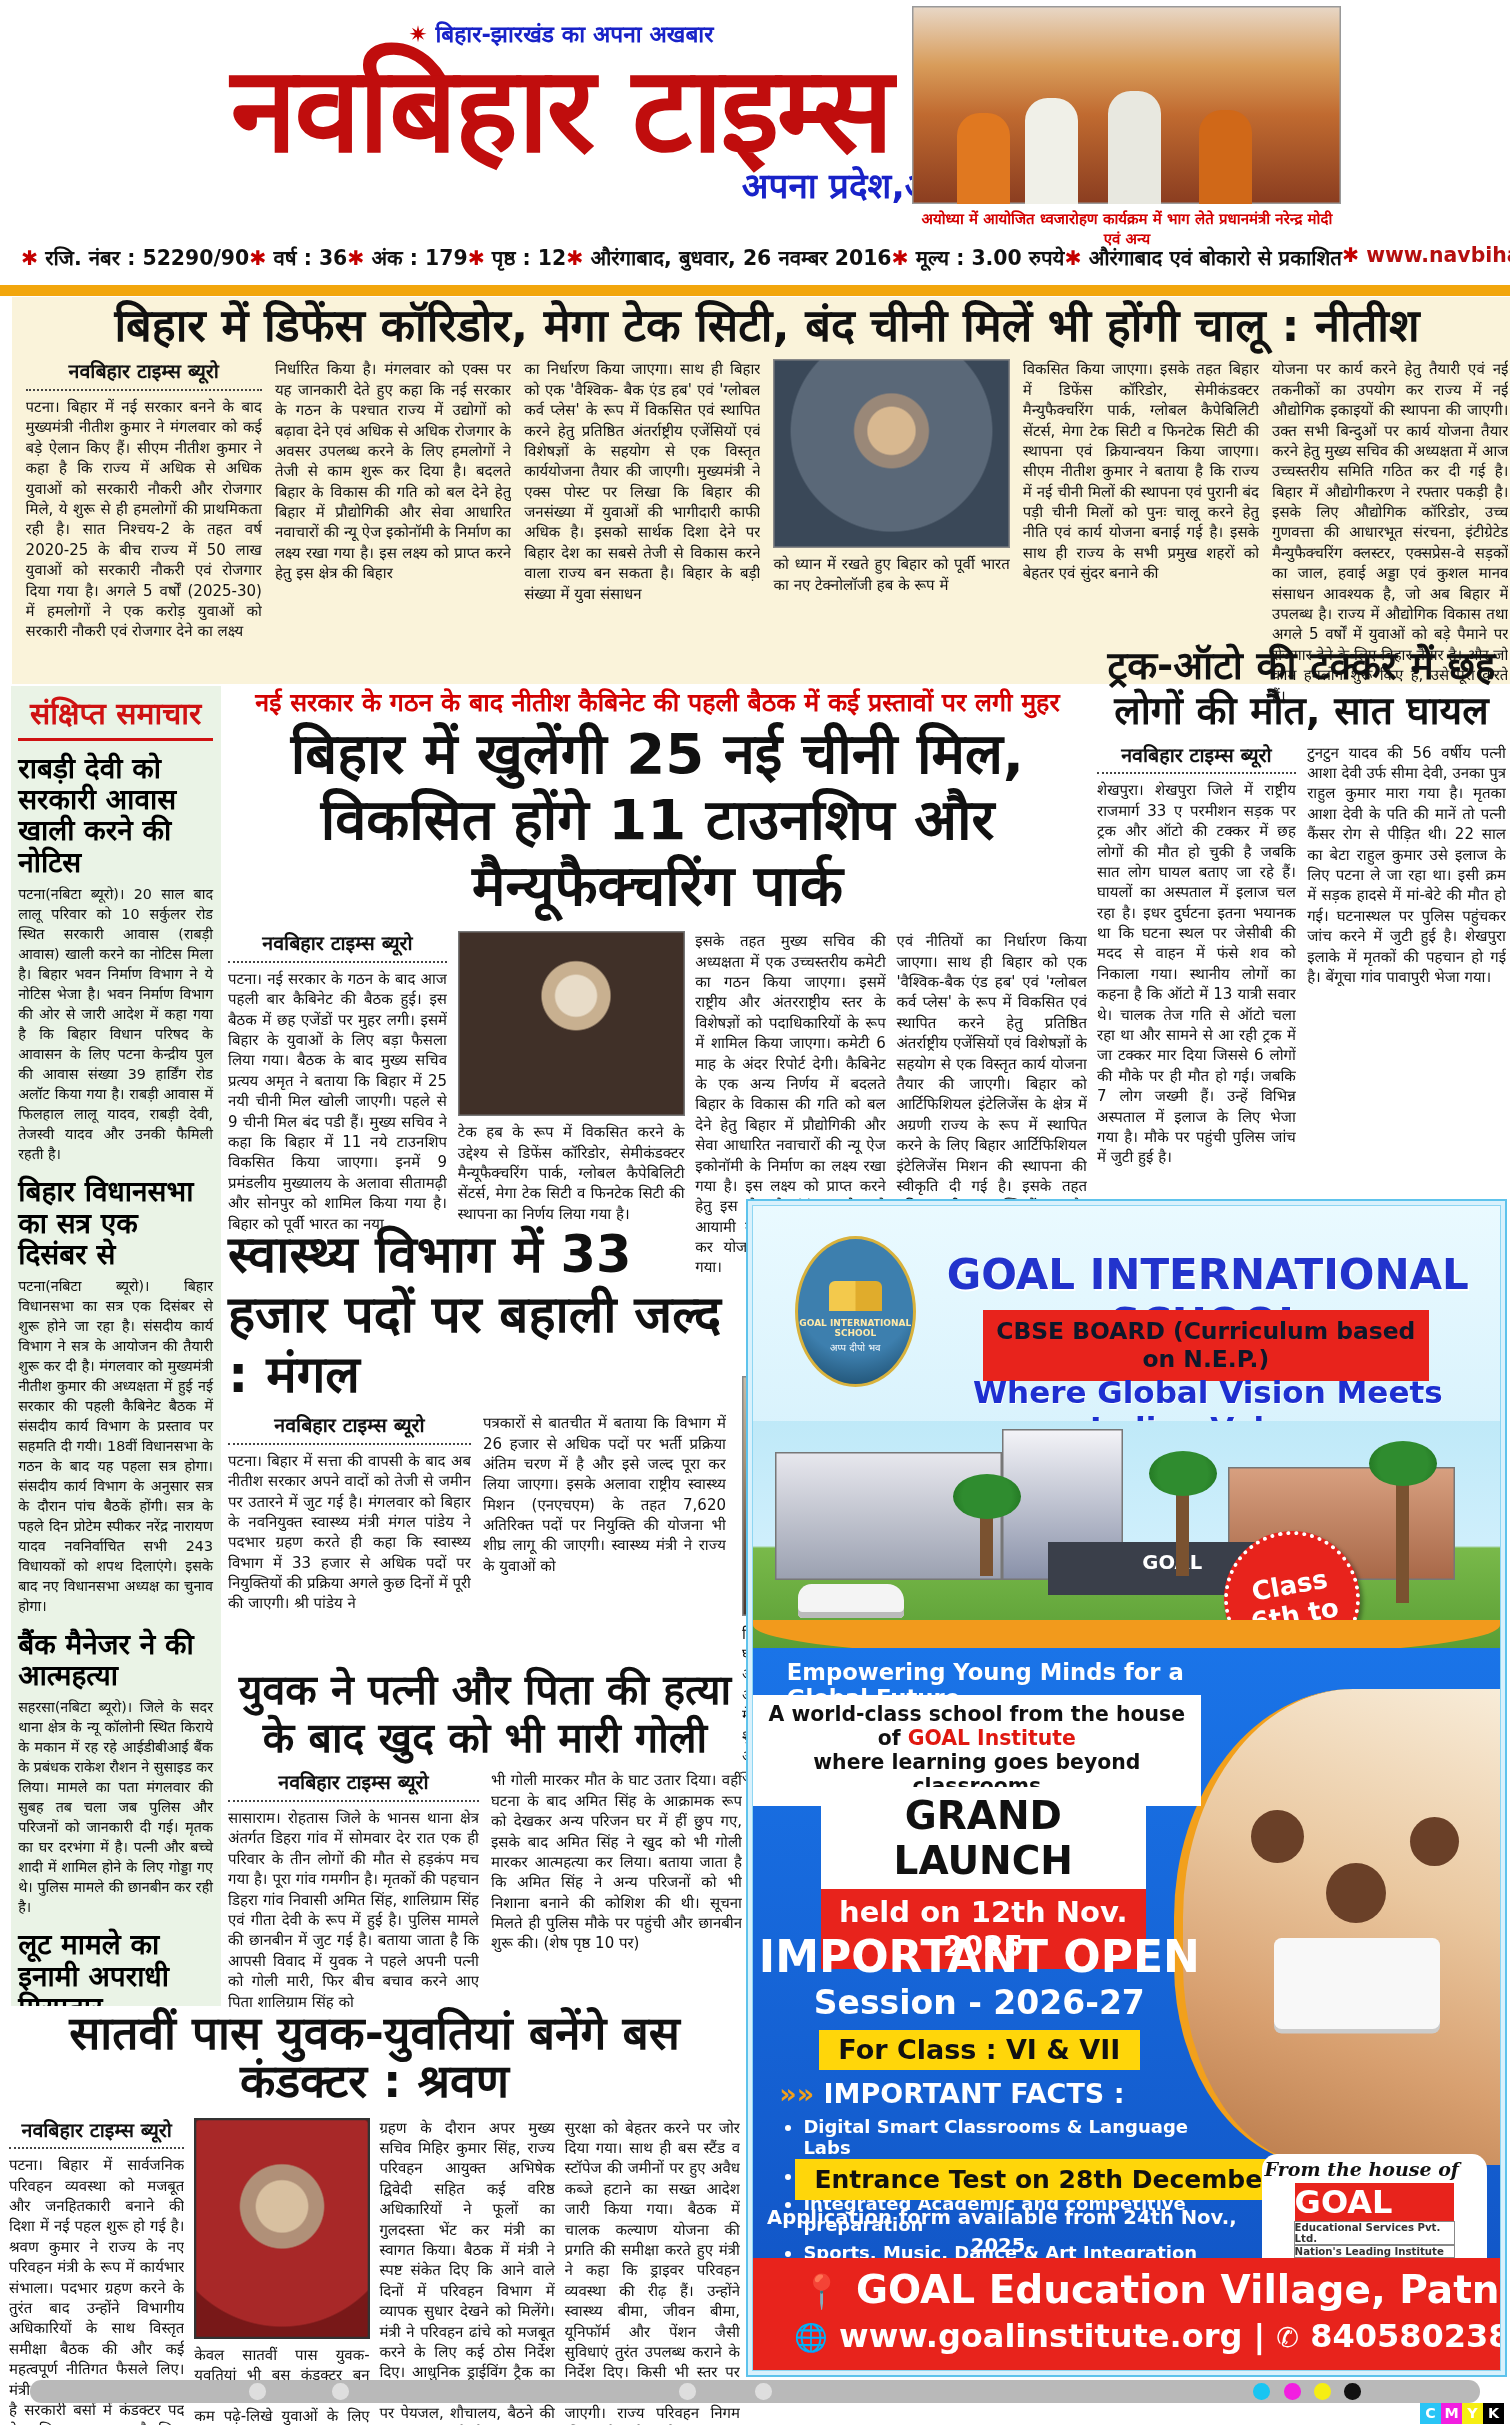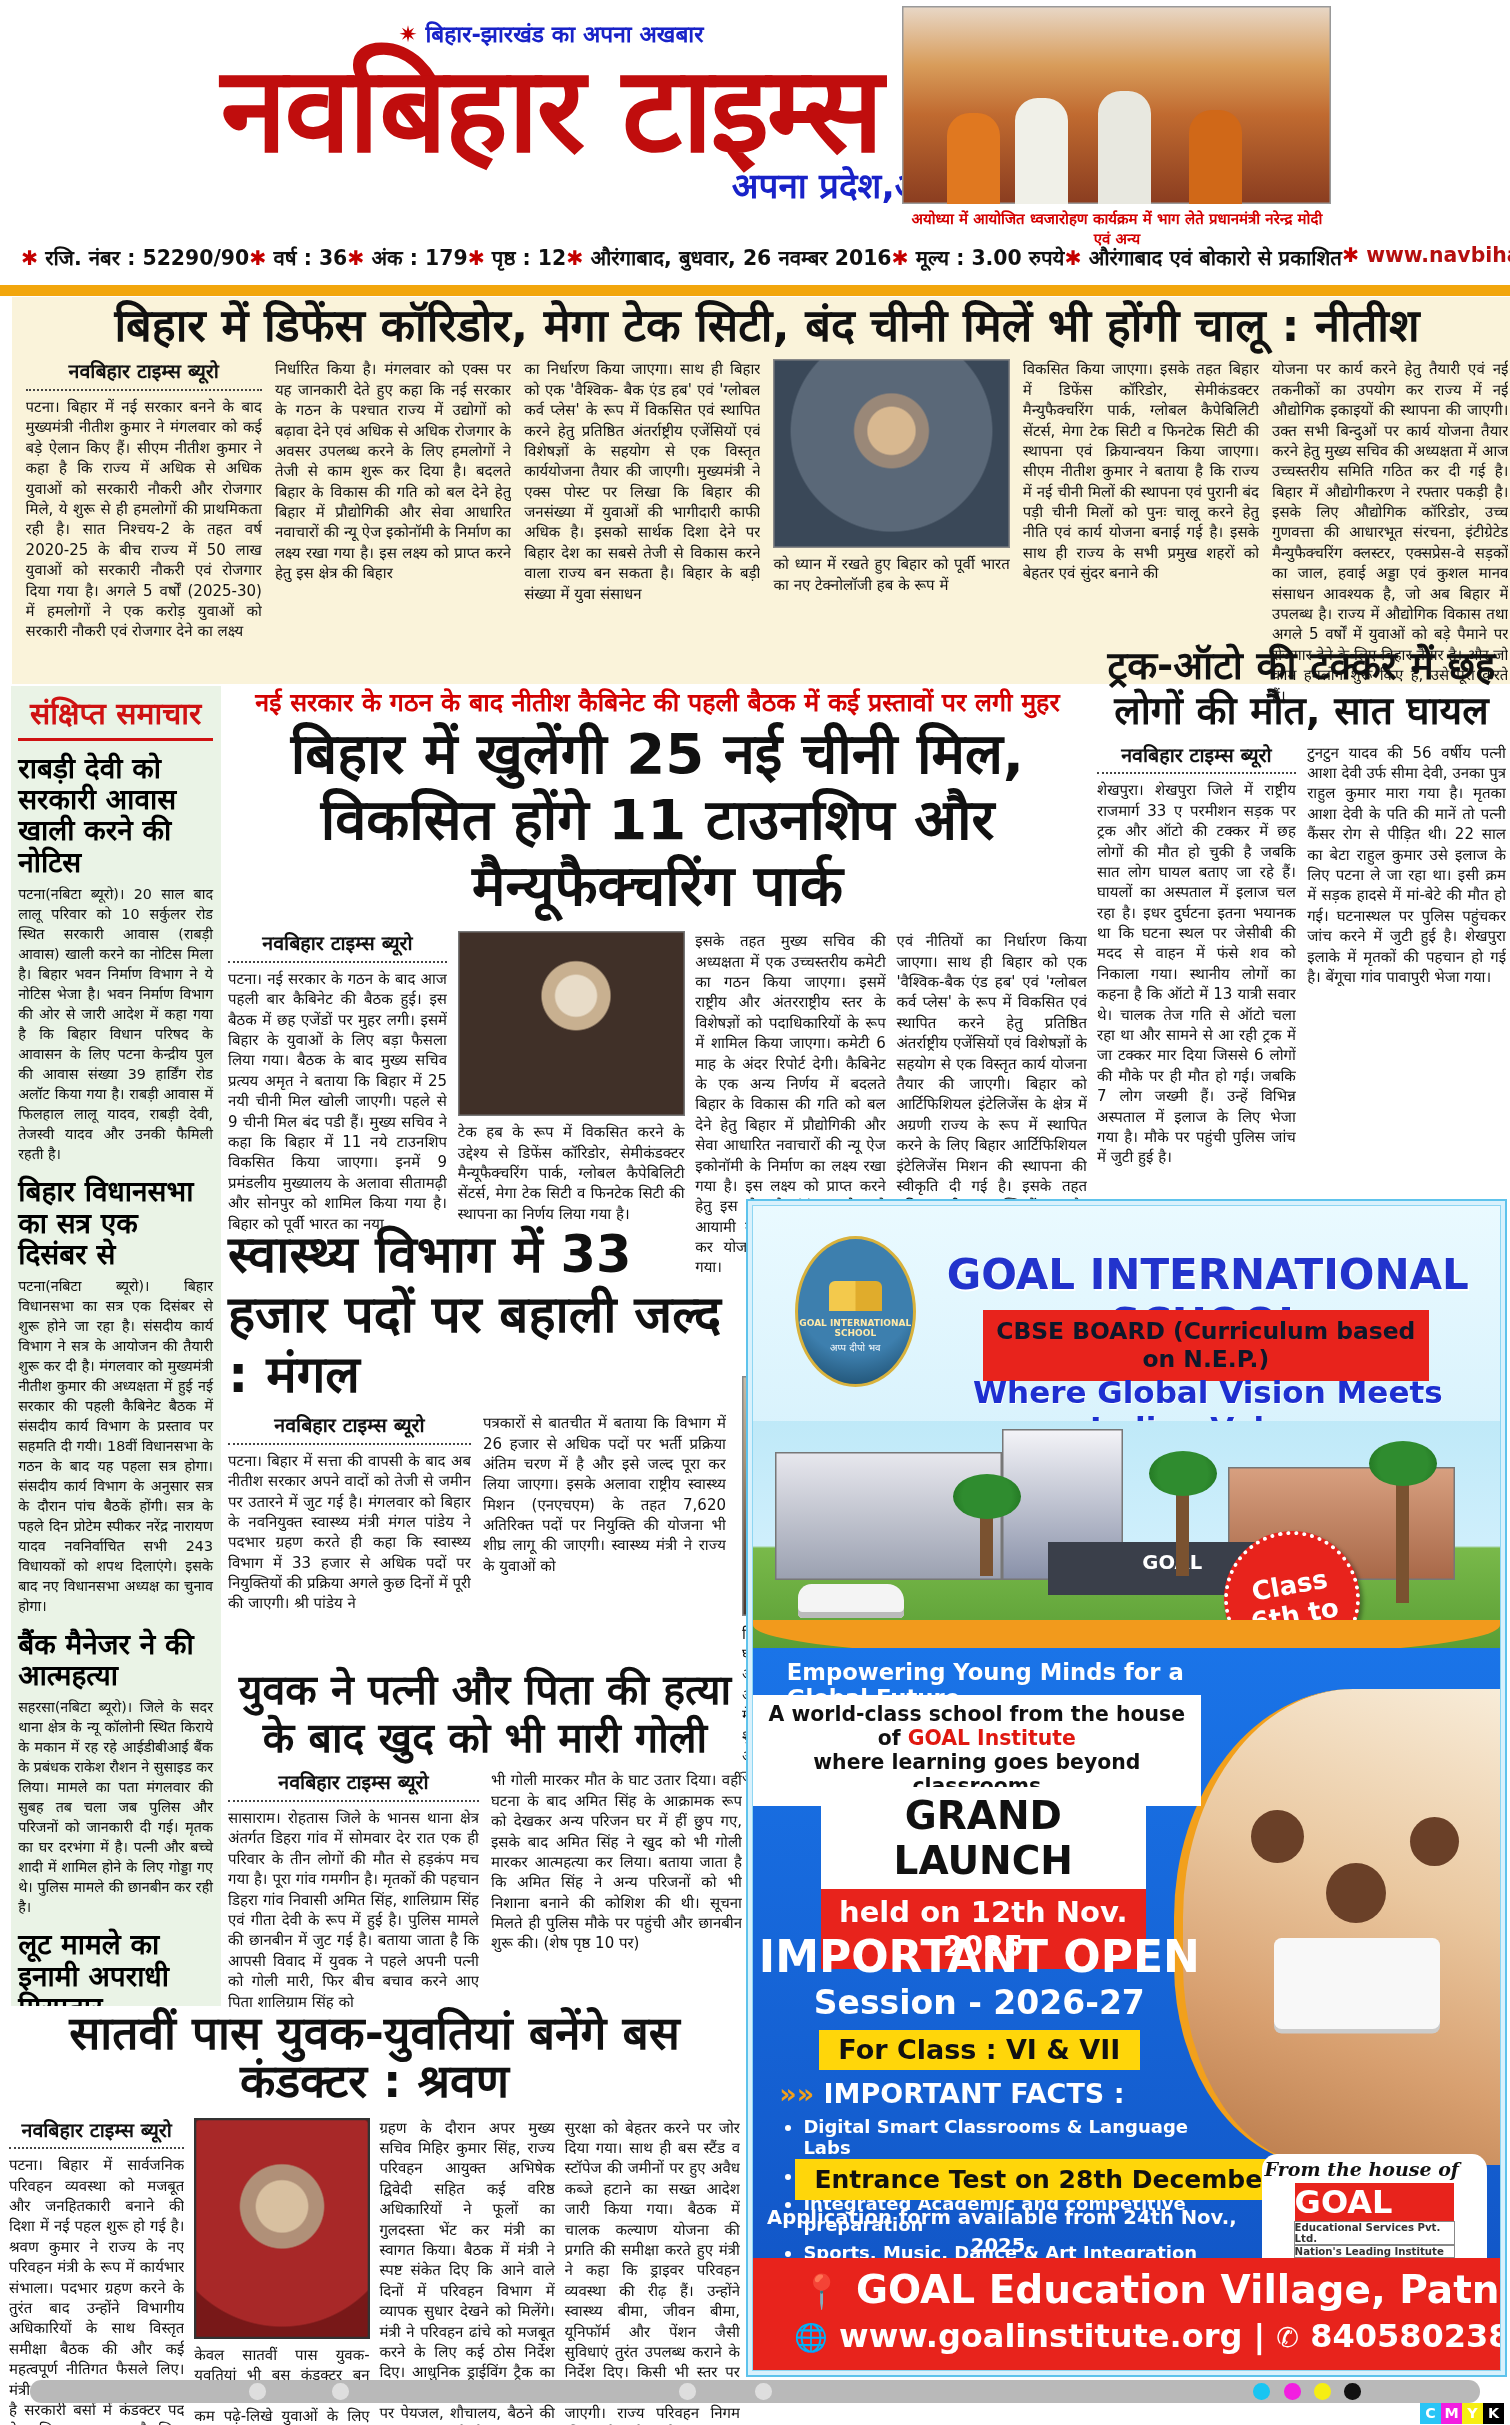--- a/index.html
+++ b/index.html
@@ -1,19 +1,19 @@
 <!DOCTYPE html>
 <html style="font-size:12px"><head>
 <meta charset="utf-8">
 <style>
   html,body{margin:0;padding:0;background:#e9e9e9;}
   .page{position:relative;width:1510px;height:2426px;background:#ffffff;margin:0 auto;
         font-family:"DejaVu Sans","Liberation Sans",sans-serif;overflow:hidden;color:#111;}
   
-  .header{position:absolute;left:7px;top:0;width:1335px;height:236px;}
+  .header{position:absolute;left:17px;top:0;width:1335px;height:236px;}
   .mast{position:absolute;left:19px;top:4.5px;width:1050px;text-align:center;}
   .mast-kicker{font-size:22.7px;font-weight:bold;color:#1822c8;margin-top:13.6px;}
   .mast-title{font-size:119px;font-weight:800;color:#c00d0d;line-height:1.02;letter-spacing:-2.3px;
               font-family:"DejaVu Serif","Liberation Serif",serif;}
   .mast-tagline{font-size:35px;font-weight:bold;color:#1822c8;text-align:right;padding-right:45px;margin-top:-9px;}
   .star{color:#c40000;font-weight:bold;}
   .hphoto{position:absolute;right:10.6px;top:6px;width:429px;height:198px;
           background:linear-gradient(180deg,#e8d8c8 0%,#d89c5a 30%,#c06a30 55%,#8a3d20 100%);
           box-shadow:inset 0 0 0 1.5px #999;}
   .hphoto .fig{position:absolute;bottom:0;width:53px;height:91px;border-radius:22.7px 22.7px 0 0;background:#e07820;}

